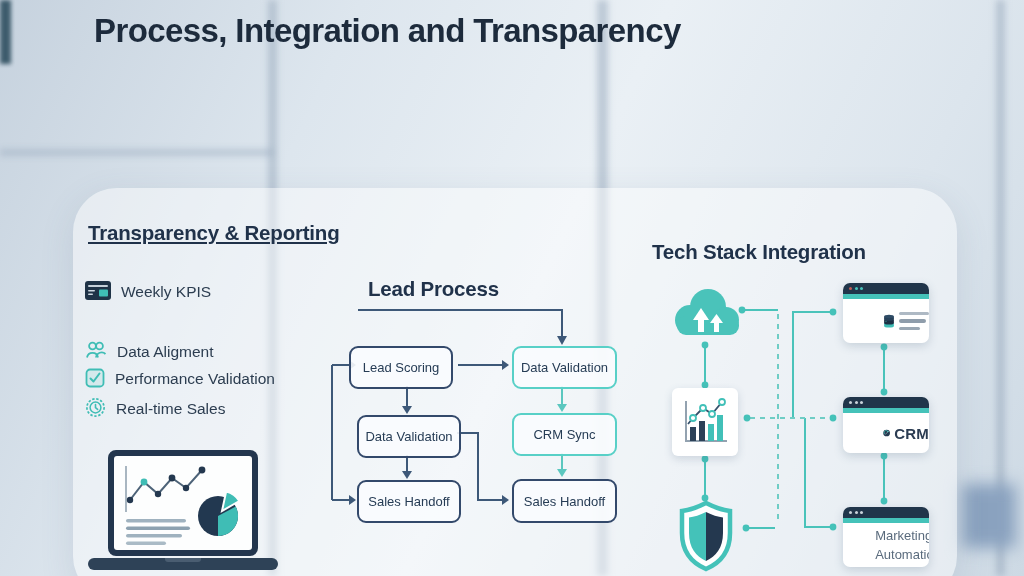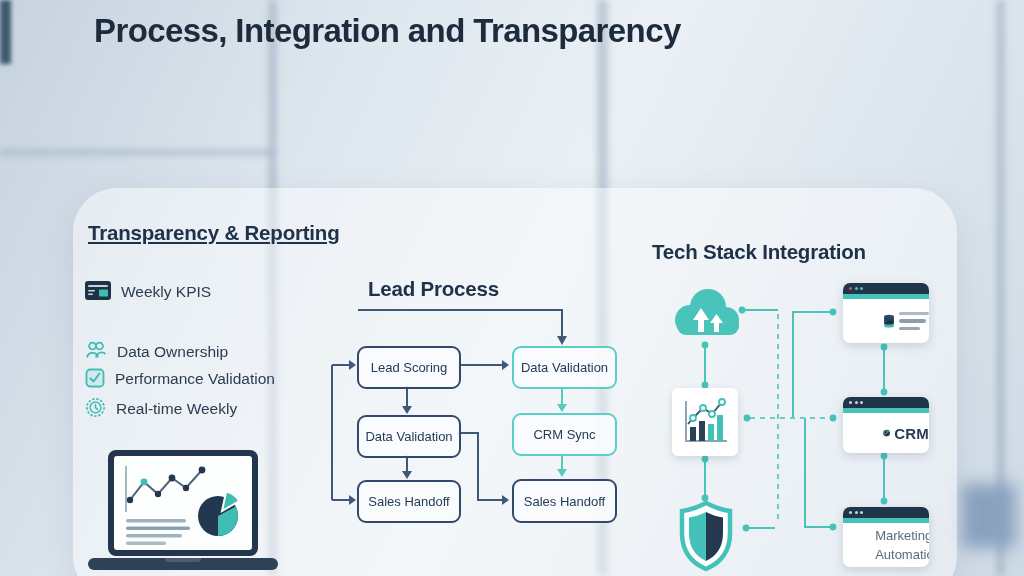--- a/index.html
+++ b/index.html
@@ -82,38 +82,38 @@
 
   <div class="feature" style="left:85px;top:339px;">
     <svg class="ficon" width="22" height="22" viewBox="0 0 22 22">
       <g fill="none" stroke="#3fbdb5" stroke-width="1.8">
         <circle cx="7.5" cy="7" r="3.4"></circle>
         <circle cx="14.5" cy="7" r="3.4"></circle>
         <path d="M2,18.5 A5.6,5.6 0 0 1 13,18.5"></path>
         <path d="M11,18.5 A5.6,5.6 0 0 1 20.5,15"></path>
       </g>
     </svg>
-    <span class="lbl">Data Ownership</span>
+    <span class="lbl">Data Aligment</span>
   </div>
 
   <div class="feature" style="left:85px;top:368px;">
     <svg class="ficon" width="20" height="20" viewBox="0 0 20 20">
       <rect x="1.5" y="1.5" width="17" height="17" rx="3.5" fill="rgba(63,189,181,0.12)" stroke="#3fbdb5" stroke-width="1.8"></rect>
       <path d="M5.5,10.5 L8.5,13.5 L14.5,5.5" fill="none" stroke="#3fbdb5" stroke-width="2" stroke-linecap="round" stroke-linejoin="round"></path>
     </svg>
     <span class="lbl">Performance Validation</span>
   </div>
 
   <div class="feature" style="left:85px;top:397px;">
     <svg class="ficon" width="21" height="21" viewBox="0 0 21 21">
       <circle cx="10.5" cy="10.5" r="8.6" fill="none" stroke="#3fbdb5" stroke-width="1.7" stroke-dasharray="2.4 1.7"></circle>
       <circle cx="10.5" cy="10.5" r="5.4" fill="none" stroke="#3fbdb5" stroke-width="1.5"></circle>
       <path d="M10.5,7.5 V10.7 L12.6,12.4" fill="none" stroke="#3fbdb5" stroke-width="1.6" stroke-linecap="round"></path>
     </svg>
-    <span class="lbl">Real-time Weekly</span>
+    <span class="lbl">Real-time Sales</span>
   </div>
 
   <div class="laptop">
     <div class="lap-screen">
       <div class="lap-inner">
         <svg width="138" height="94" viewBox="0 0 138 94">
           <path d="M12,10 V56" stroke="#93a4b2" stroke-width="1.6" fill="none"></path>
           <polyline points="16,44 30,26 44,38 58,22 72,32 88,14" fill="none" stroke="#4d6378" stroke-width="2"></polyline>
           <circle cx="16" cy="44" r="3.2" fill="#24384f"></circle>
           <circle cx="30" cy="26" r="3.4" fill="#3fbdb5"></circle>
@@ -160,21 +160,21 @@
     <g stroke="#5bc7bf" stroke-width="2" fill="none">
       <path d="M237,116 V135"></path>
       <path d="M237,183 V200"></path>
     </g>
     <g fill="#5bc7bf">
       <polygon points="232,134 242,134 237,142"></polygon>
       <polygon points="232,199 242,199 237,207"></polygon>
     </g>
   </svg>
 
-  <div class="flow-node navy" style="left:357px;top:346px;width:100px;height:39px;">Lead Scoring</div>
+  <div class="flow-node navy" style="left:349px;top:346px;width:100px;height:39px;">Lead Scoring</div>
   <div class="flow-node teal" style="left:512px;top:346px;width:101px;height:39px;">Data Validation</div>
   <div class="flow-node navy" style="left:357px;top:415px;width:100px;height:39px;">Data Validation</div>
   <div class="flow-node teal" style="left:512px;top:413px;width:101px;height:39px;">CRM Sync</div>
   <div class="flow-node navy" style="left:357px;top:480px;width:100px;height:39px;">Sales Handoff</div>
   <div class="flow-node navy" style="left:512px;top:479px;width:101px;height:40px;">Sales Handoff</div>
 
   <div class="sec-heading" style="left:652px;top:226px;margin-top:14px;">Tech Stack Integration</div>
 
   <svg class="abs" style="left:640px;top:270px;" width="330" height="306" viewBox="0 0 330 306">
     <g stroke="#4ac3ba" stroke-width="2" fill="none">

